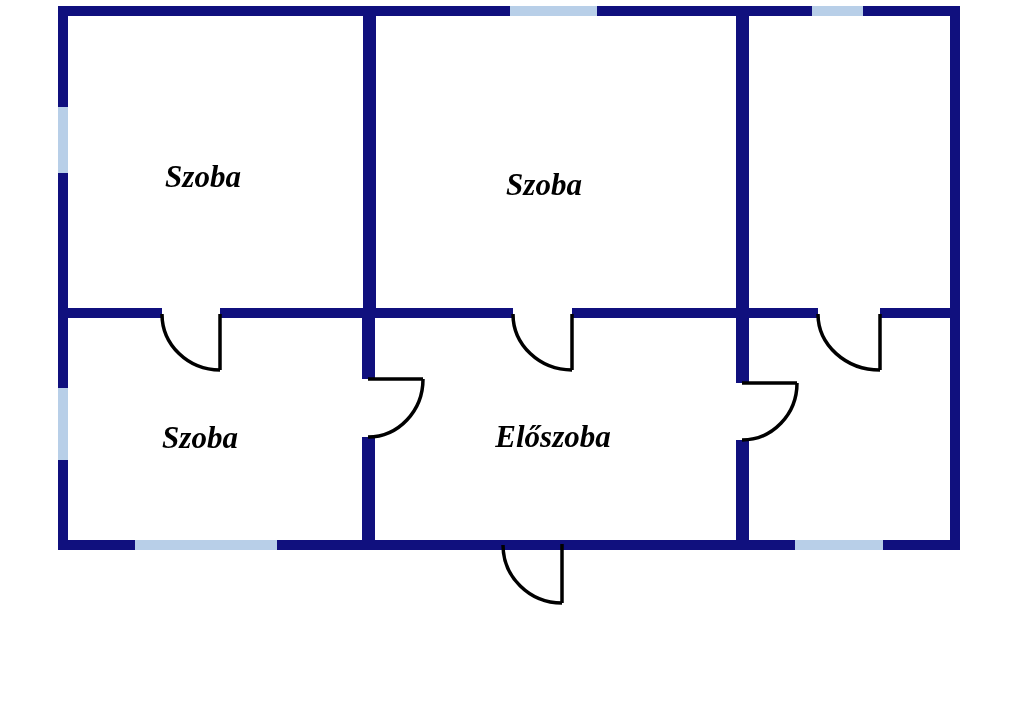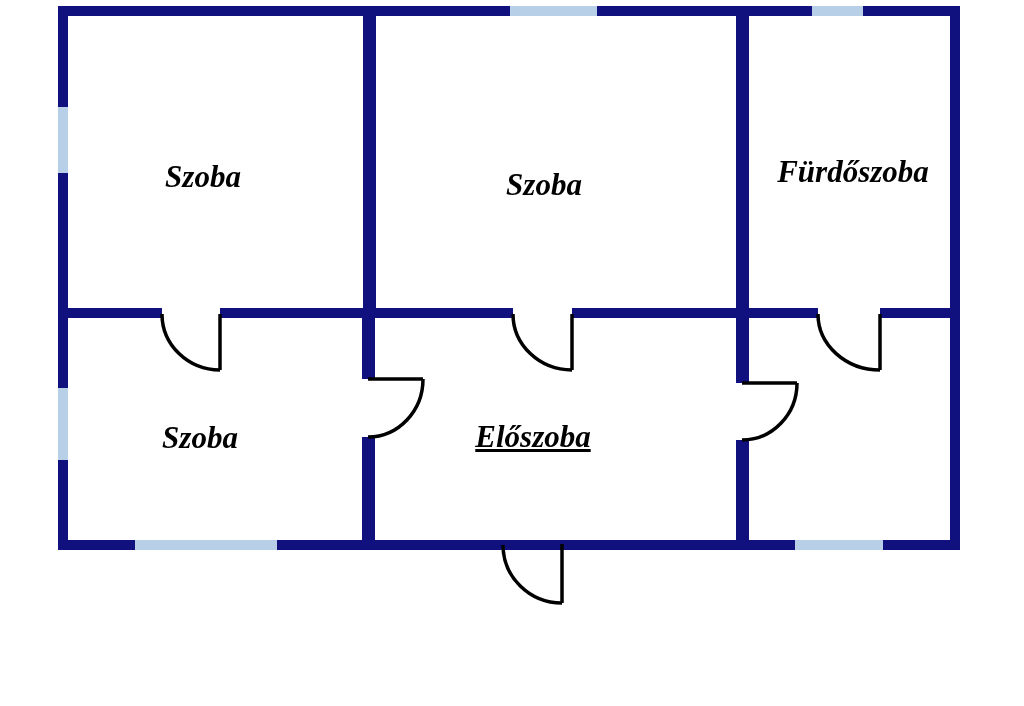--- a/index.html
+++ b/index.html
@@ -104,18 +104,17 @@
 
     <line x1="742" y1="383" x2="797" y2="383"></line>
     <path d="M 797 383 A 55 57 0 0 1 742 440"></path>
 
     <line x1="562" y1="544" x2="562" y2="603"></line>
     <path d="M 503 545 A 59 58 0 0 0 562 603"></path>
   </svg>
 
   <div class="room-label" style="left:203px; top:177px;">Szoba</div>
   <div class="room-label" style="left:544px; top:185px;">Szoba</div>
-  <div class="room-label" style="left:853px; top:172px;">Fürdőszoba</div>
   <div class="room-label" style="left:200px; top:438px;">Szoba</div>
-  <div class="room-label" style="left:533px; top:437px;text-decoration:underline;">Előszoba</div>
+  <div class="room-label" style="left:553px; top:437px;">Előszoba</div>
 
 
 </div>
 
 </body></html>

